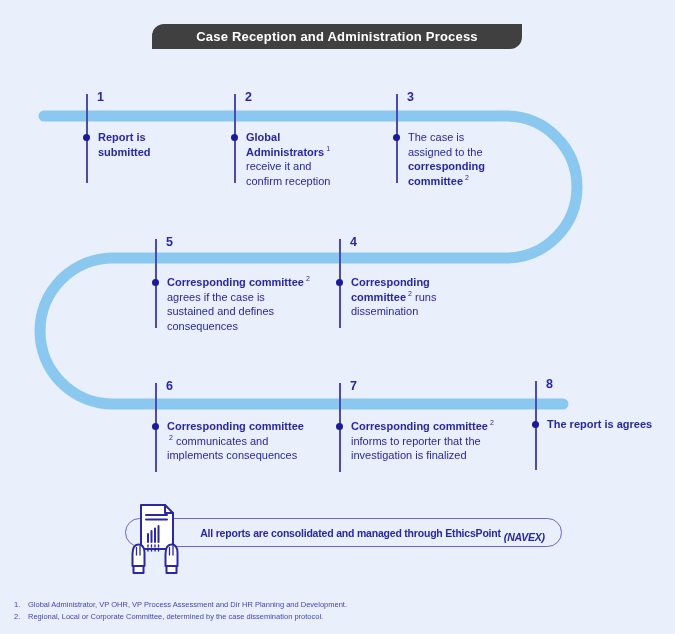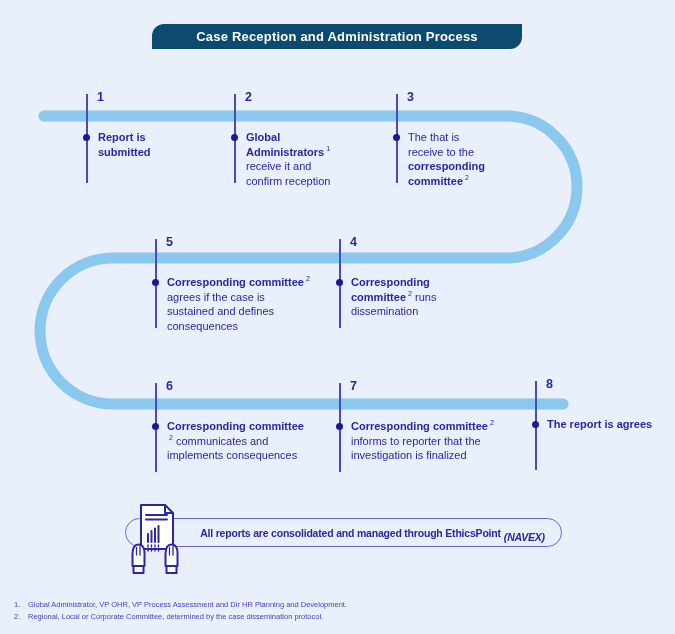--- a/index.html
+++ b/index.html
@@ -1,20 +1,20 @@
 <!DOCTYPE html>
 <html><head>
 <meta charset="utf-8">
 <style>
   html,body{margin:0;padding:0;}
   body{font-family:"Liberation Sans", sans-serif;}
   .stage{position:relative;width:675px;height:634px;background:#e9effb;overflow:hidden;}
 
   
-  .banner{position:absolute;left:152px;top:24px;width:370px;height:25px;background:#0c4a6e;
+  .banner{position:absolute;left:152px;top:24px;width:370px;height:25px;background:#404040;
           border-radius:12px 0 12px 0;color:#fff;font-size:13px;font-weight:700;
           display:flex;align-items:center;justify-content:center;letter-spacing:.2px;}
 
   
   .flow{position:absolute;left:0;top:0;}
 
   
   .step{position:absolute;width:1px;height:1px;color:#2828a5;}
   .step[data-pos="1"]{left:86px;top:94px;}
   .step[data-pos="2"]{left:234px;top:94px;}
@@ -65,21 +65,21 @@
       <div class="step" data-pos="2">
         <div class="vline"></div>
         <div class="num">2</div>
         <div class="dot"></div>
         <div class="text"><b>Global</b><br><b>Administrators</b><sup>1</sup><br><span>receive it and</span><br><span>confirm reception</span></div>
       </div>
       <div class="step" data-pos="3">
         <div class="vline"></div>
         <div class="num">3</div>
         <div class="dot"></div>
-        <div class="text"><span>The that is</span><br><span>receive to the</span><br><b>corresponding</b><br><b>committee</b><sup>2</sup></div>
+        <div class="text"><span>The case is</span><br><span>assigned to the</span><br><b>corresponding</b><br><b>committee</b><sup>2</sup></div>
       </div>
       <div class="step" data-pos="4">
         <div class="vline"></div>
         <div class="num">4</div>
         <div class="dot"></div>
         <div class="text"><b>Corresponding</b><br><b>committee</b><sup>2</sup><span> runs</span><br><span>dissemination</span></div>
       </div>
       <div class="step" data-pos="5">
         <div class="vline"></div>
         <div class="num">5</div>

